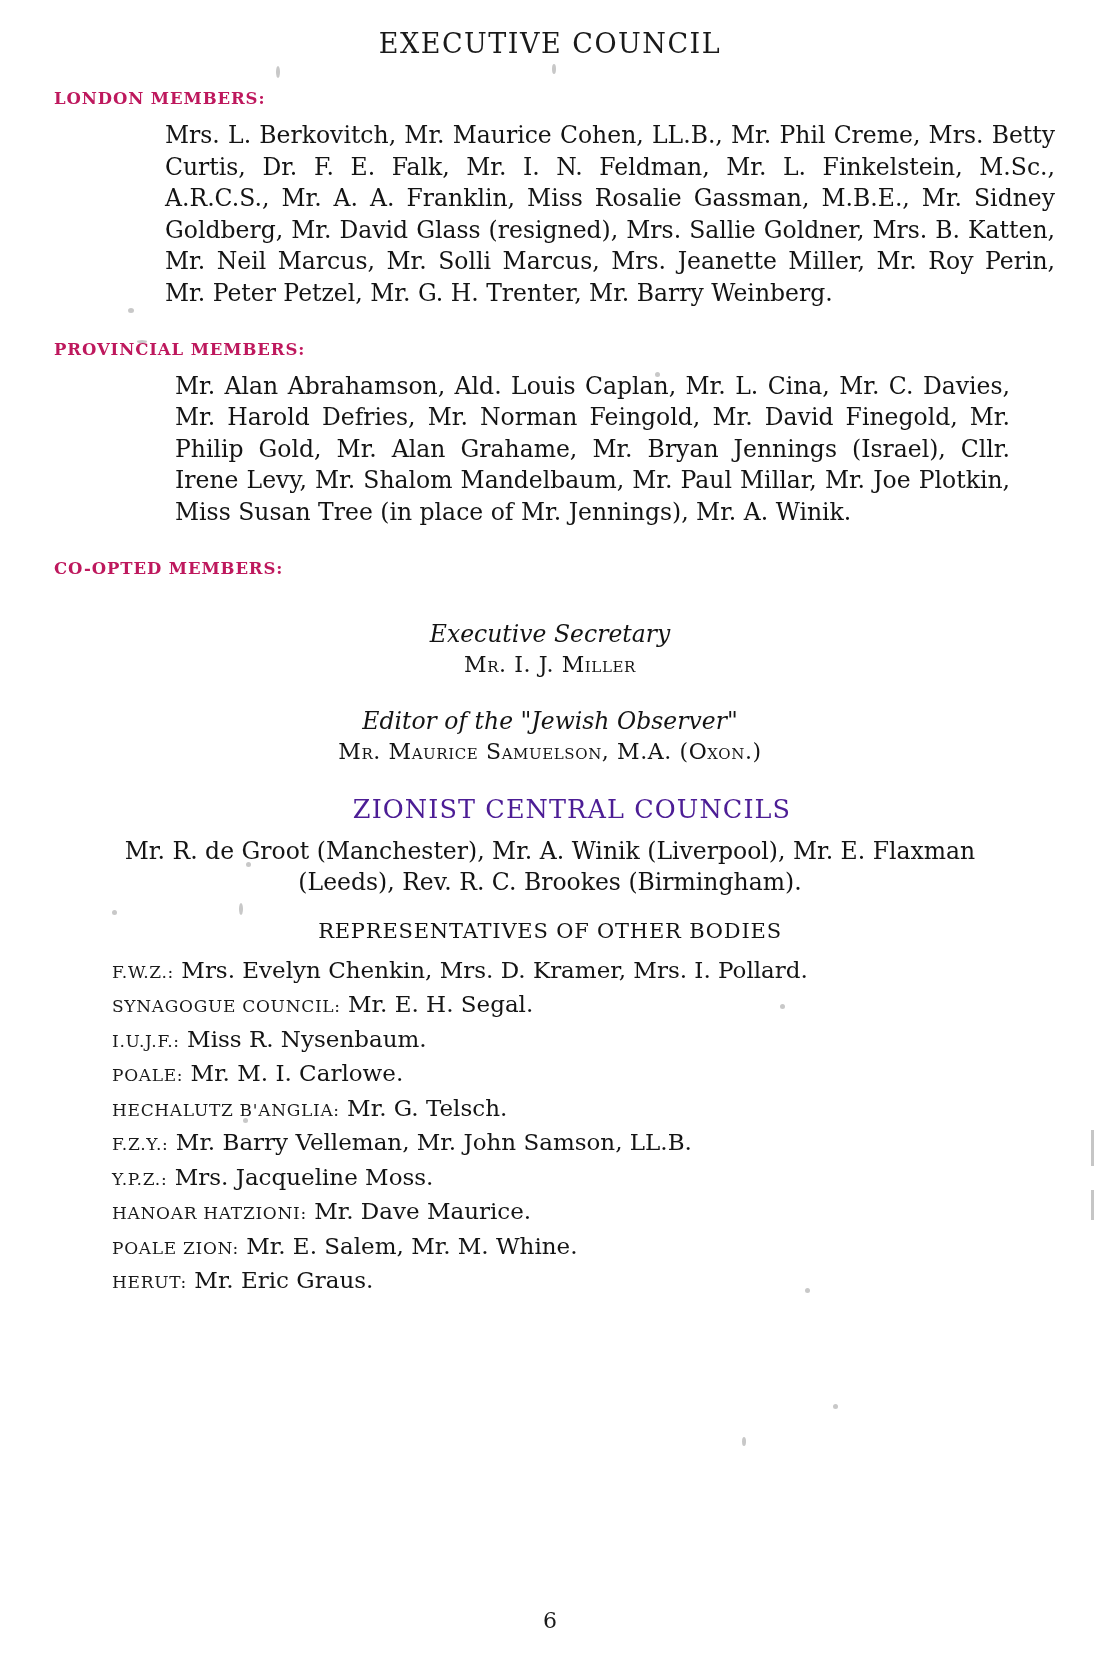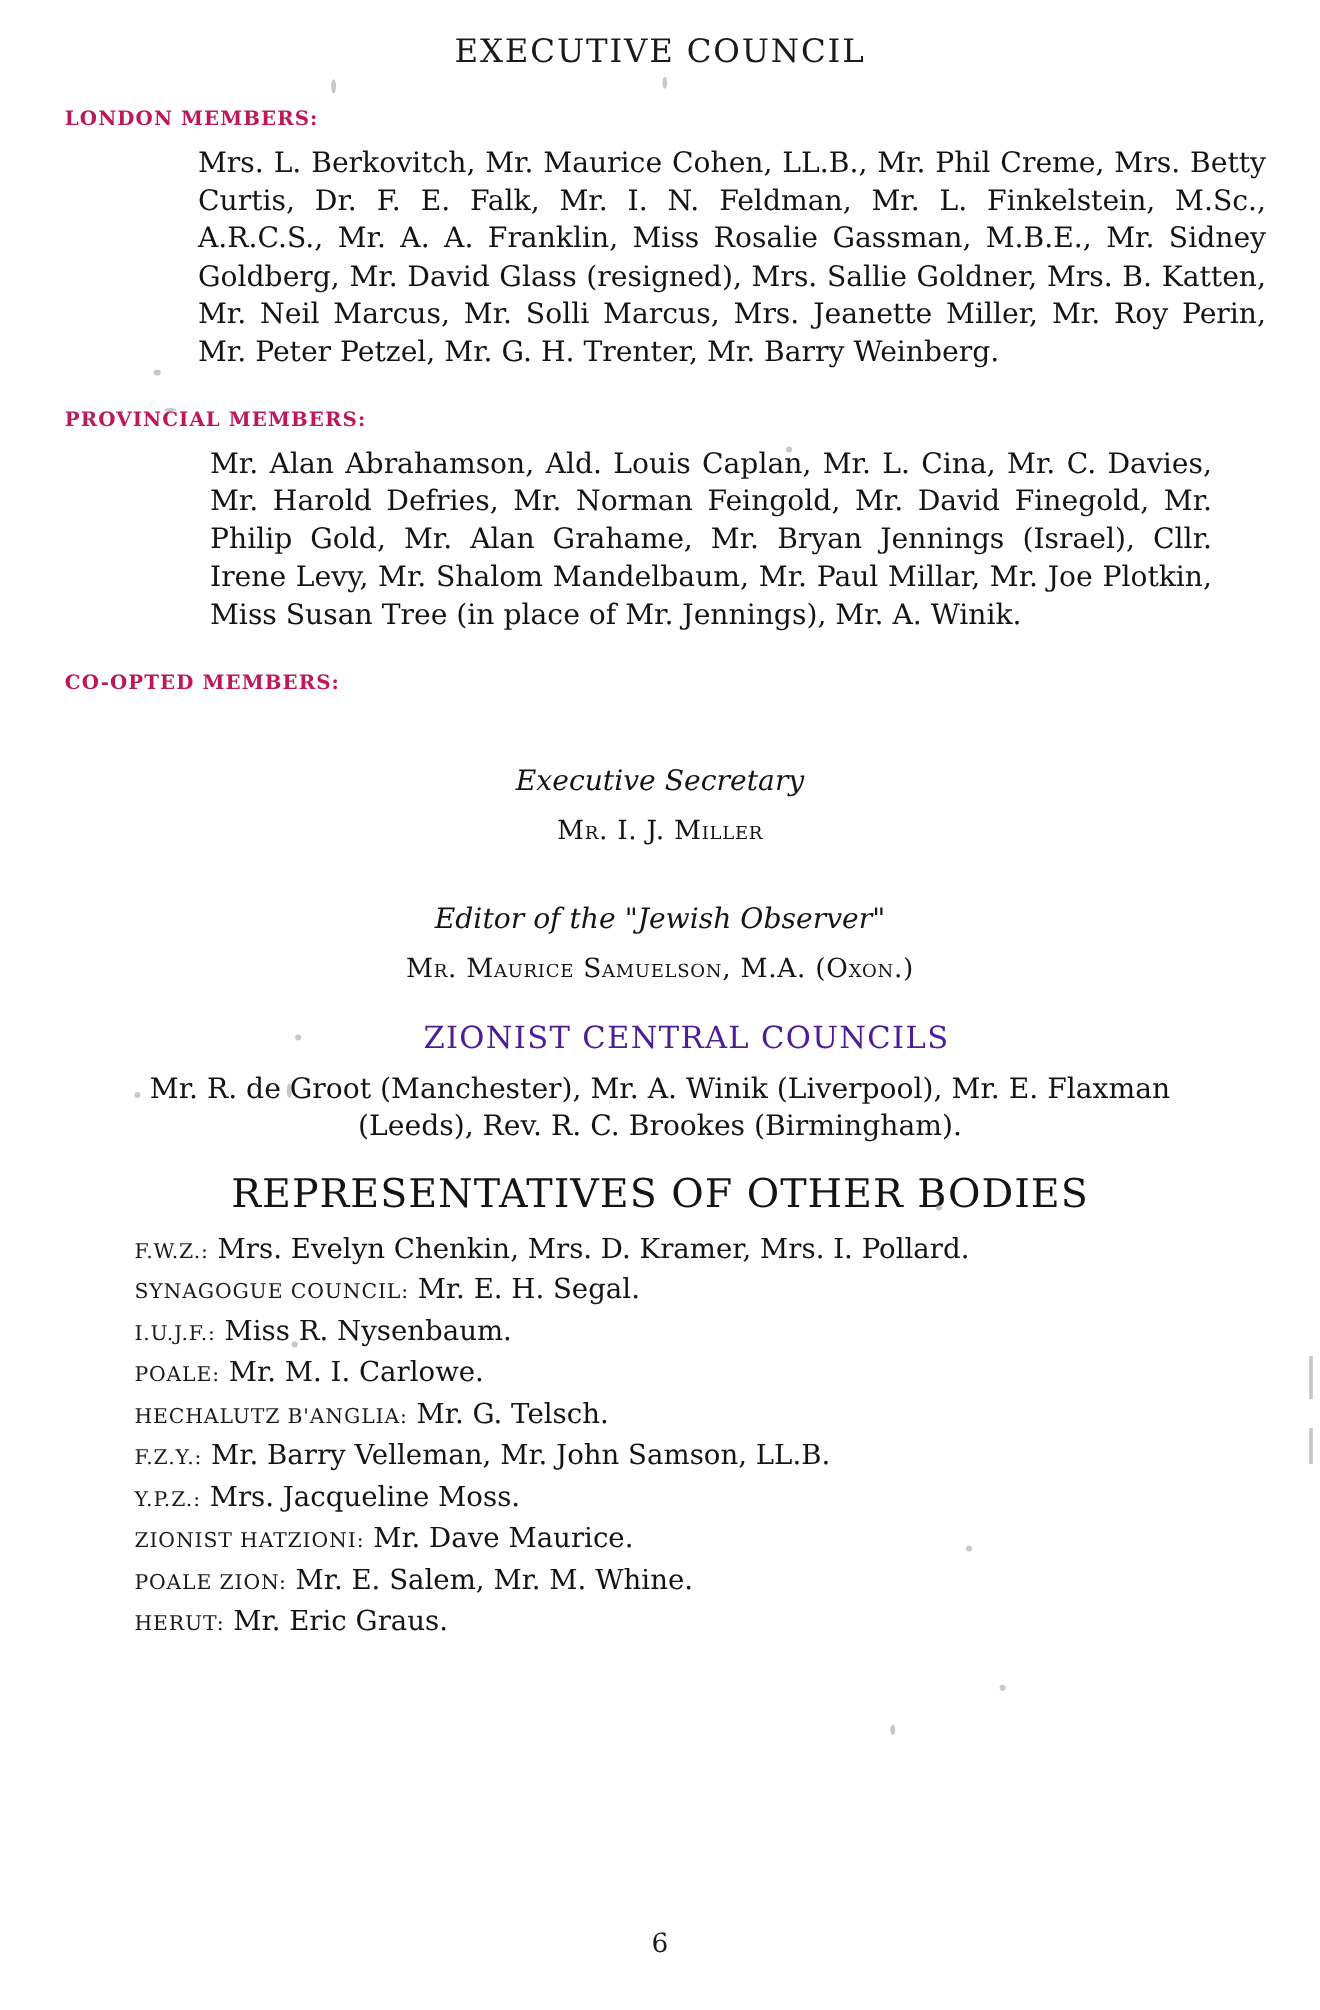--- a/index.html
+++ b/index.html
@@ -56,21 +56,21 @@
   }
   .spacer-lg { height: 30px; }
   .spacer-md { height: 20px; }
   .spacer-sm { height: 12px; }
 
   
   .center-ital {
     text-align: center;
     font-style: italic;
     font-size: 23.5px;
-    margin: 16px;
+    margin: 0;
     color: #141414;
   }
   .center-smallcaps {
     text-align: center;
     font-size: 22px;
     margin: 4px 0 0 0;
     color: #141414;
     font-variant: small-caps;
     letter-spacing: 0.6px;
   }
@@ -85,21 +85,21 @@
   .center-para {
     text-align: center;
     font-size: 23.5px;
     line-height: 1.35;
     margin: 0;
     padding: 0 80px;
     color: #141414;
   }
   .center-head2 {
     text-align: center;
-    font-size: 33px;
+    font-size: 21px;
     letter-spacing: 0.8px;
     margin: 0;
     color: #141414;
   }
 
   
   .rep-list {
     padding: 0 80px 0 112px;
     font-size: 23px;
     line-height: 1.37;
@@ -212,21 +212,21 @@
     </div>
     <div class="rep-row">
       <span class="rep-key">F.Z.Y.:</span>
       <span class="rep-val">Mr. Barry Velleman, Mr. John Samson, LL.B.</span>
     </div>
     <div class="rep-row">
       <span class="rep-key">Y.P.Z.:</span>
       <span class="rep-val">Mrs. Jacqueline Moss.</span>
     </div>
     <div class="rep-row">
-      <span class="rep-key">ZIONIST HATZIONI:</span>
+      <span class="rep-key">HANOAR HATZIONI:</span>
       <span class="rep-val">Mr. Dave Maurice.</span>
     </div>
     <div class="rep-row">
       <span class="rep-key">POALE ZION:</span>
       <span class="rep-val">Mr. E. Salem, Mr. M. Whine.</span>
     </div>
     <div class="rep-row">
       <span class="rep-key">HERUT:</span>
       <span class="rep-val">Mr. Eric Graus.</span>
     </div>

